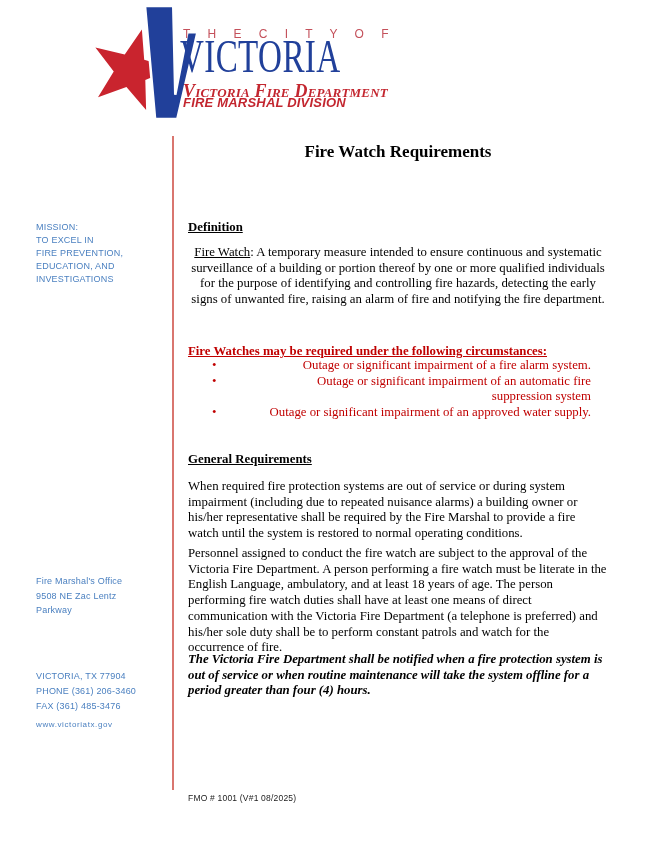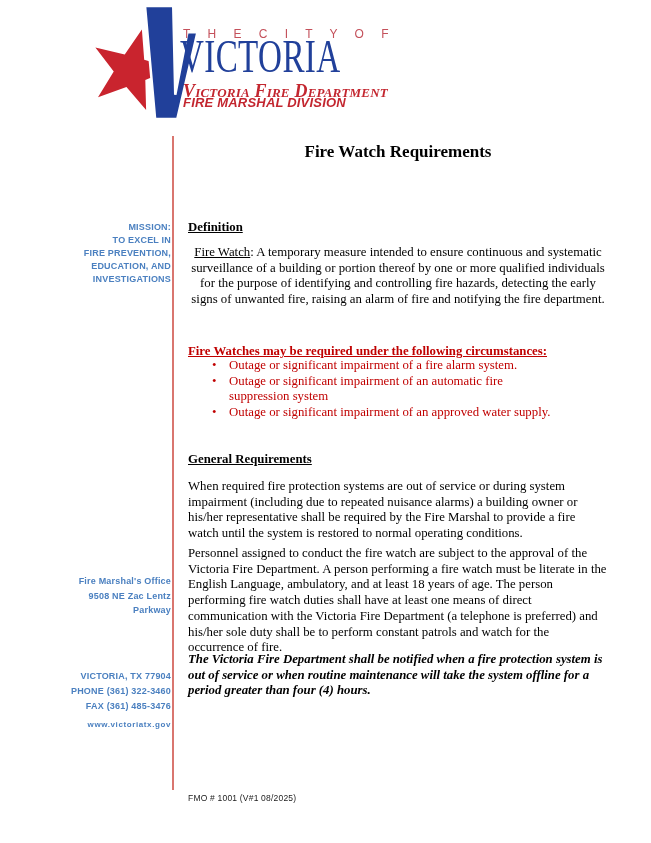--- a/index.html
+++ b/index.html
@@ -36,22 +36,22 @@
     position: absolute; left: 3px; top: 95px;
     font-family: "Liberation Sans", sans-serif; font-style: italic; font-weight: bold;
     font-size: 13px; color: #c3262f; white-space: nowrap; letter-spacing: 0.2px;
   }
 
   
   .vrule { position: absolute; left: 136px; top: 136px; width: 2px; height: 654px; background: #d9766f; }
 
   
   .side-block {
-    position: absolute; left: 8px; width: 127px; text-align: right;
-    font-family: "Liberation Sans", sans-serif; font-weight: bold;
+    position: absolute; left: 0; width: 127px; text-align: left;
+    font-family: "Liberation Sans", sans-serif; font-weight: normal;
     color: #4b80c0; font-size: 9px; letter-spacing: 0.2px;
   }
   .mission { top: 221px; line-height: 13px; }
   .office  { top: 574px; line-height: 14.5px; }
   .contact { top: 669px; line-height: 15.2px; }
   .website { font-size: 8px; letter-spacing: 0.6px; margin-top: 2px; }
   .side-line { display: block; }
 
   
   .doc-block { position: absolute; left: 152px; width: 420px; color: #000; font-size: 12.8px; line-height: 15.7px; }
@@ -62,21 +62,21 @@
   .bullets  { top: 358px; color: #c00000; }
   .h-gen    { top: 452px; }
   .p-gen1   { top: 479px; }
   .p-gen2   { top: 546px; }
   .p-notice { top: 652px; font-weight: bold; font-style: italic; }
   .heading  { font-weight: bold; text-decoration: underline; }
   .uterm    { text-decoration: underline; }
 
   .bullet-item { display: flex; }
   .bullet-marker { width: 17px; margin-left: 24px; flex: 0 0 auto; }
-  .bullet-text { flex: 1 1 auto; white-space: pre-line; max-width: 362px; }
+  .bullet-text { flex: 1 1 auto; white-space: pre-line; max-width: 362px; text-align: right; }
 
   .doc-footer {
     position: absolute; left: 152px; top: 793px;
     font-family: "Liberation Sans", sans-serif; font-size: 8.5px; color: #222;
     letter-spacing: 0.2px;
   }
 </style>
 </head>
 <body>
 
@@ -105,21 +105,21 @@
   </div>
 
   <div class="side-block office">
     <span class="side-line">Fire Marshal's Office</span>
     <span class="side-line">9508 NE Zac Lentz</span>
     <span class="side-line">Parkway</span>
   </div>
 
   <div class="side-block contact">
     <span class="side-line">VICTORIA, TX 77904</span>
-    <span class="side-line">PHONE (361) 322-3460</span>
+    <span class="side-line">PHONE (361) 206-3460</span>
     <span class="side-line">FAX (361) 485-3476</span>
     <span class="side-line website">www.victoriatx.gov</span>
   </div>
 
   <div class="doc-block doc-title">Fire Watch Requirements</div>
 
   <div class="doc-block h-def heading">Definition</div>
 
   <div class="doc-block p-def"><span class="uterm">Fire Watch</span><span>: A temporary measure intended to ensure continuous and systematic surveillance of a building or portion thereof by one or more qualified individuals for the purpose of identifying and controlling fire hazards, detecting the early signs of unwanted fire, raising an alarm of fire and notifying the fire department.</span></div>
 

